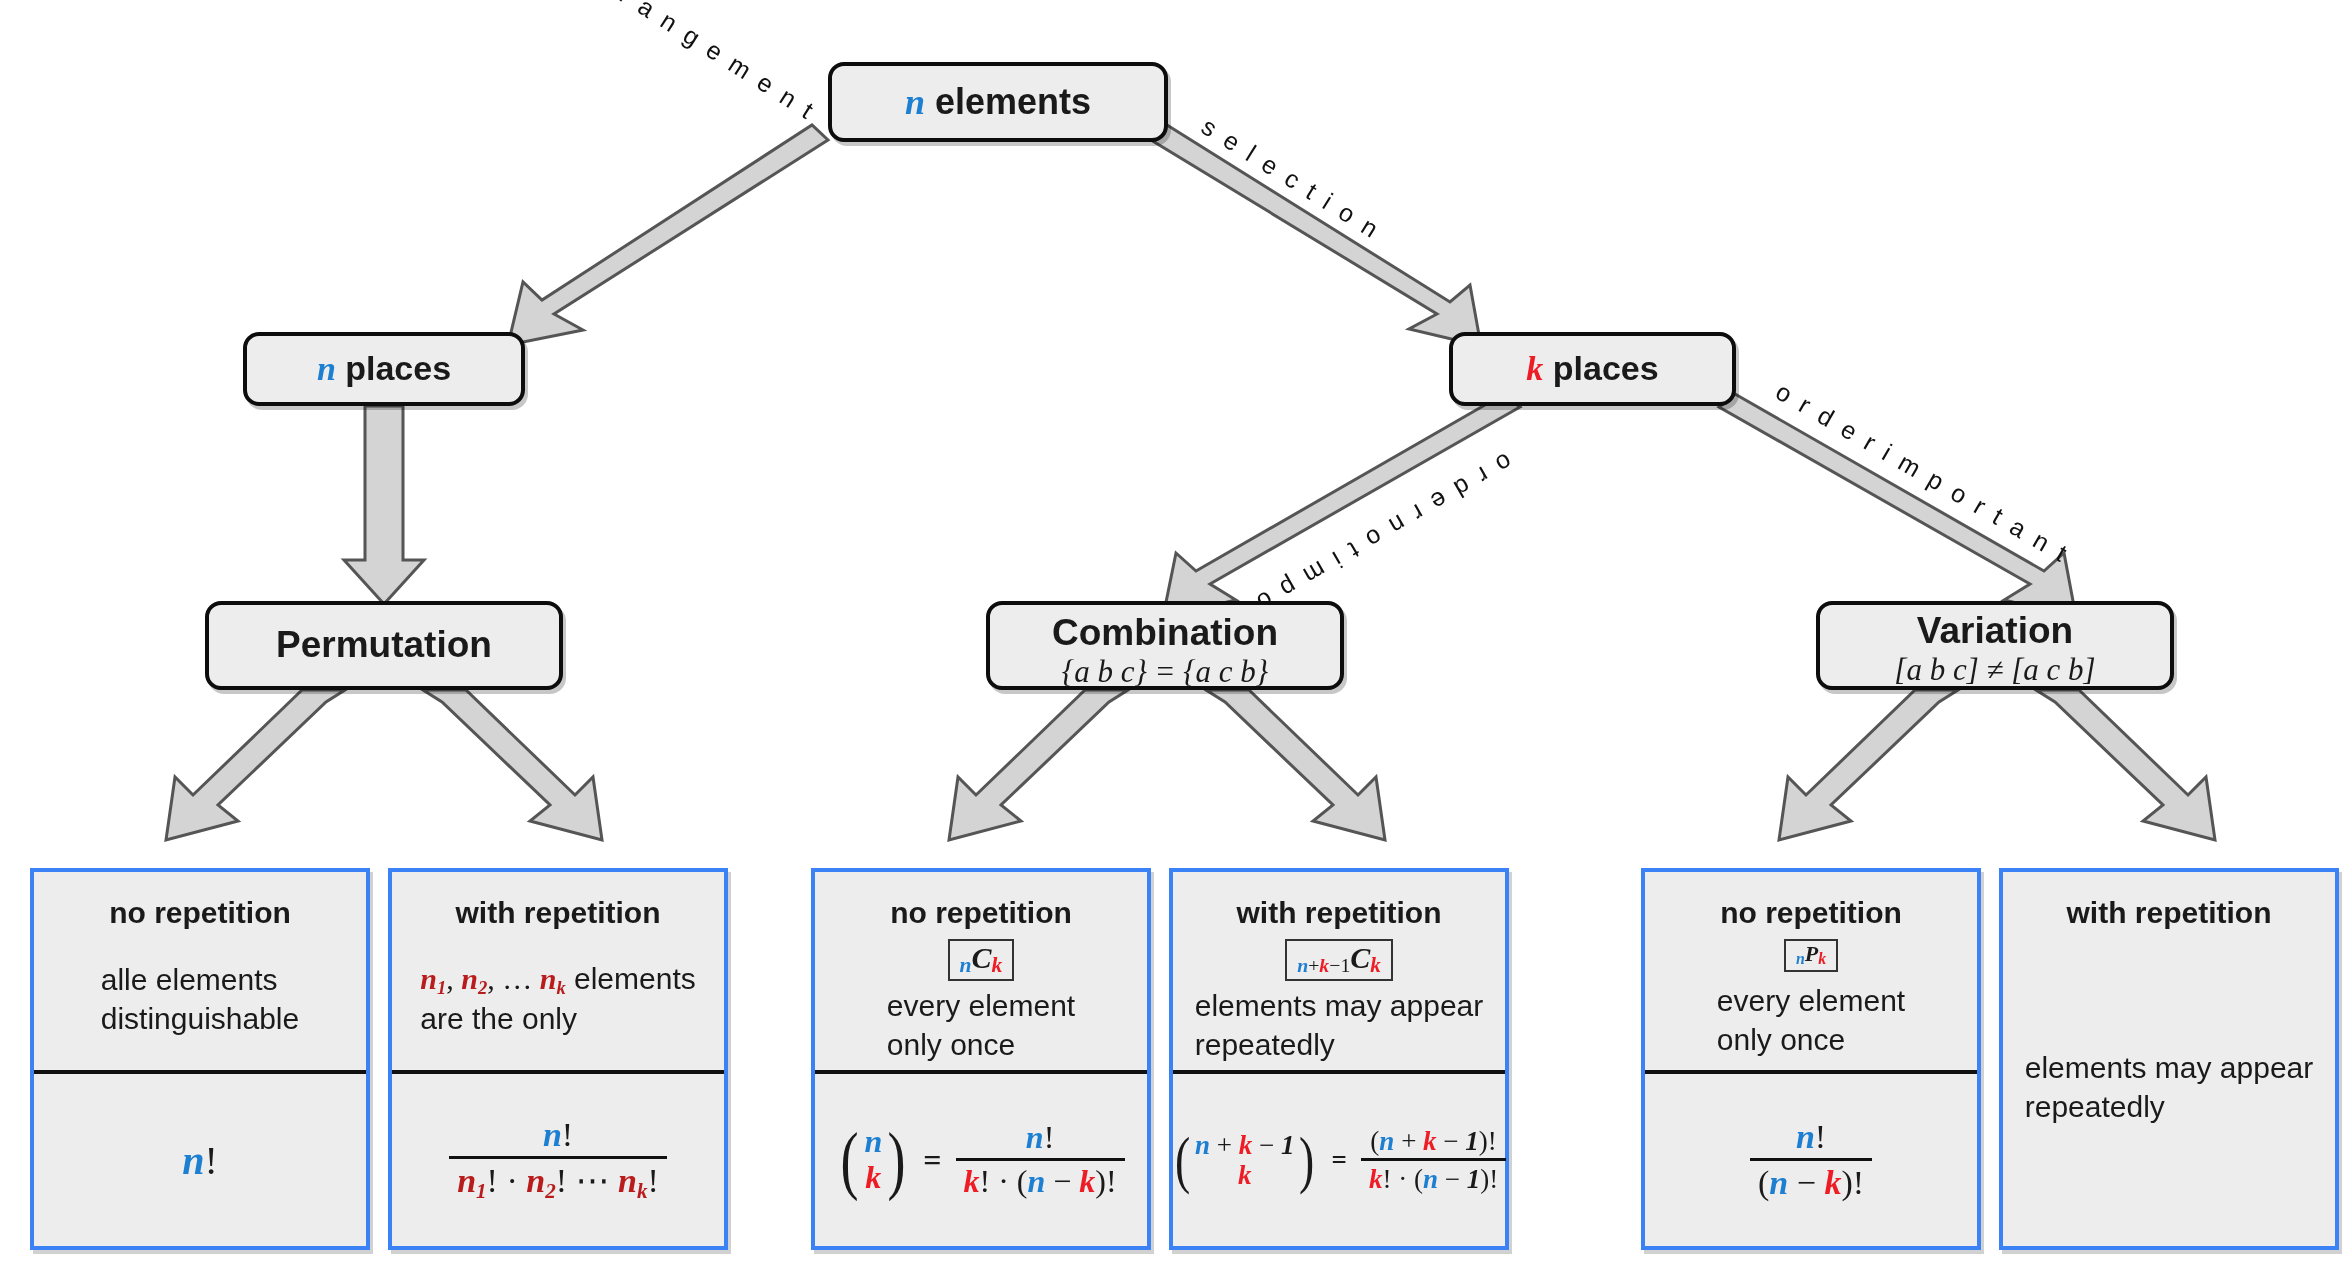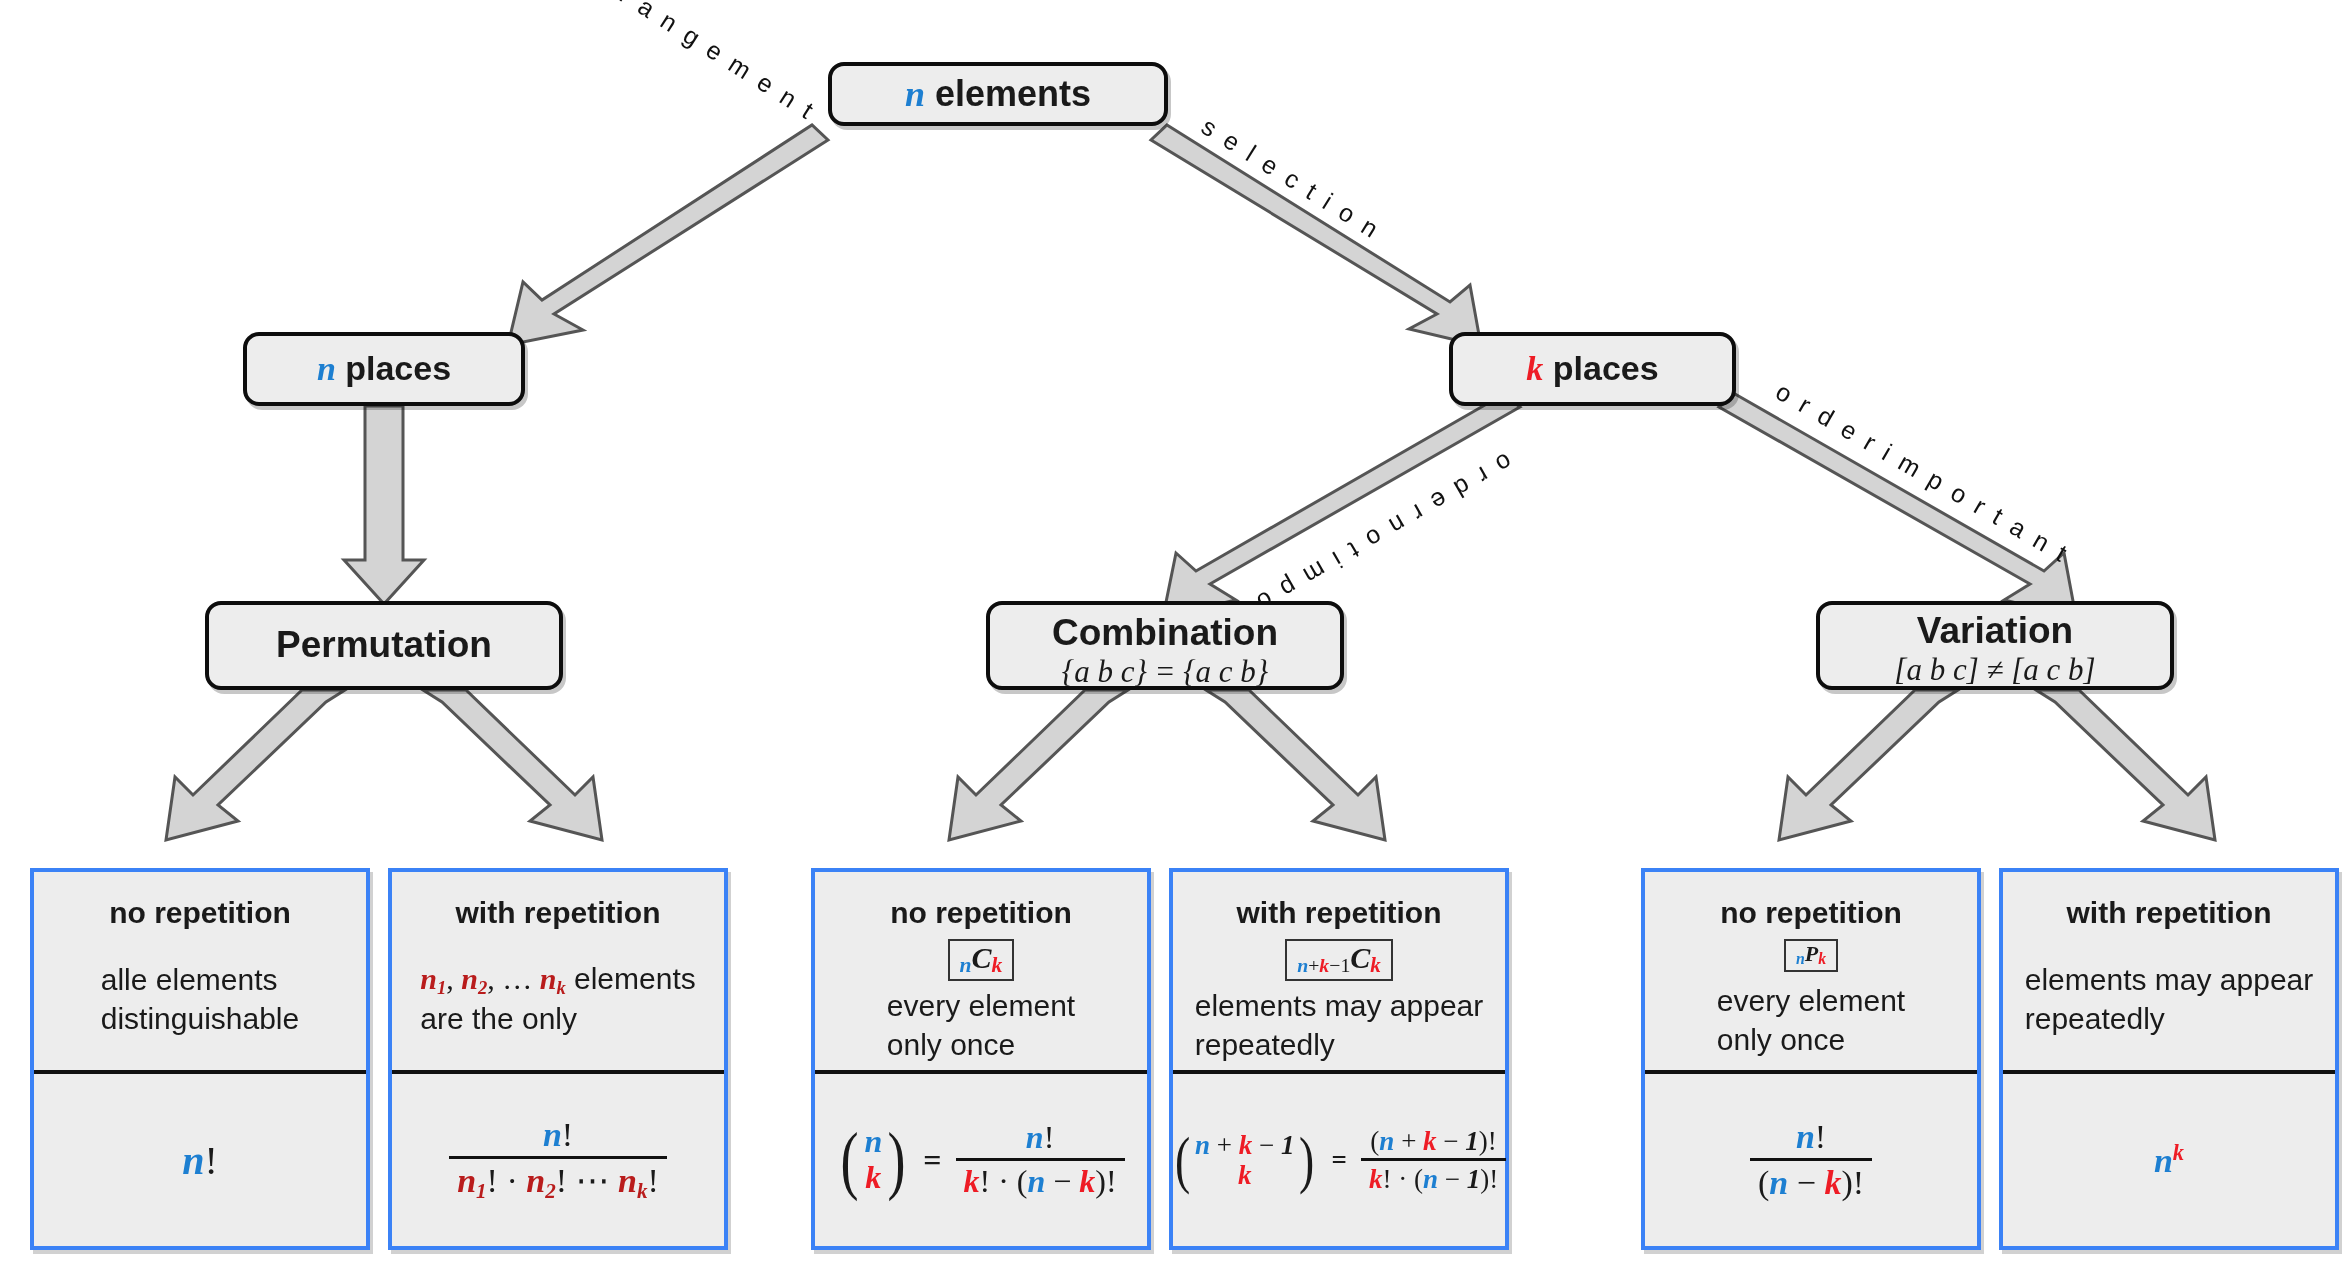--- a/index.html
+++ b/index.html
@@ -108,21 +108,21 @@
   </svg>
 
   <div class="elabel" style="left:795px;top:128px;transform:rotate(32.5deg) translate(-100%,-34px);">a r r a n g e m e n t</div>
 
   <div class="elabel" style="left:1185px;top:140px;transform:rotate(32deg) translate(0,-36px);">s e l e c t i o n</div>
 
   <div class="elabel" style="left:1492px;top:414px;transform:rotate(150deg) translate(0,-36px);">o r d e r  n o t  i m p o r t a n t</div>
 
   <div class="elabel" style="left:1760px;top:406px;transform:rotate(30deg) translate(0,-36px);">o r d e r  i m p o r t a n t</div>
 
-  <div class="node" style="left:828px;top:62px;width:340px;height:64px;">
+  <div class="node" style="left:828px;top:62px;width:340px;height:80px;">
     <div class="title" style="font-size:36px;">
       <span class="m blue">n</span>
       <span>elements</span>
     </div>
   </div>
 
   <div class="node" style="left:243px;top:332px;width:282px;height:74px;">
     <div class="title" style="font-size:34px;">
       <span class="m blue">n</span>
       <span>places</span>
@@ -258,18 +258,15 @@
   </div>
 
   <div class="leaf" style="left:1999px;top:868px;width:340px;height:382px;">
     <div class="upper">
       <div class="head">with repetition</div>
       <div class="desc">
         <div>elements may appear</div>
         <div>repeatedly</div>
       </div>
     </div>
-    <div class="lower">
-      <span style="font-size:34px;"><span class="m blue">n</span><span class="m red sup-ix">k</span></span>
-    </div>
   </div>
 
 </div>
 
 </body></html>

